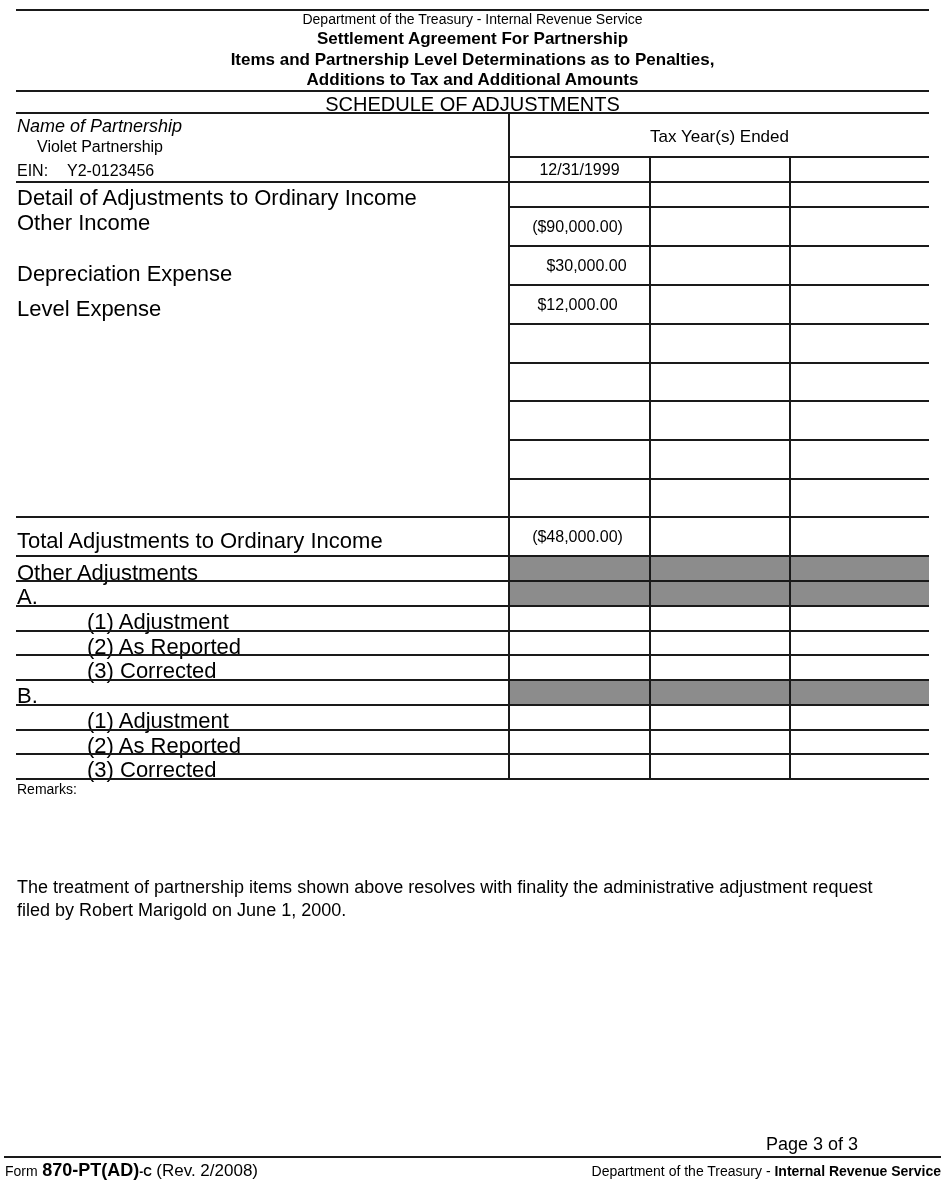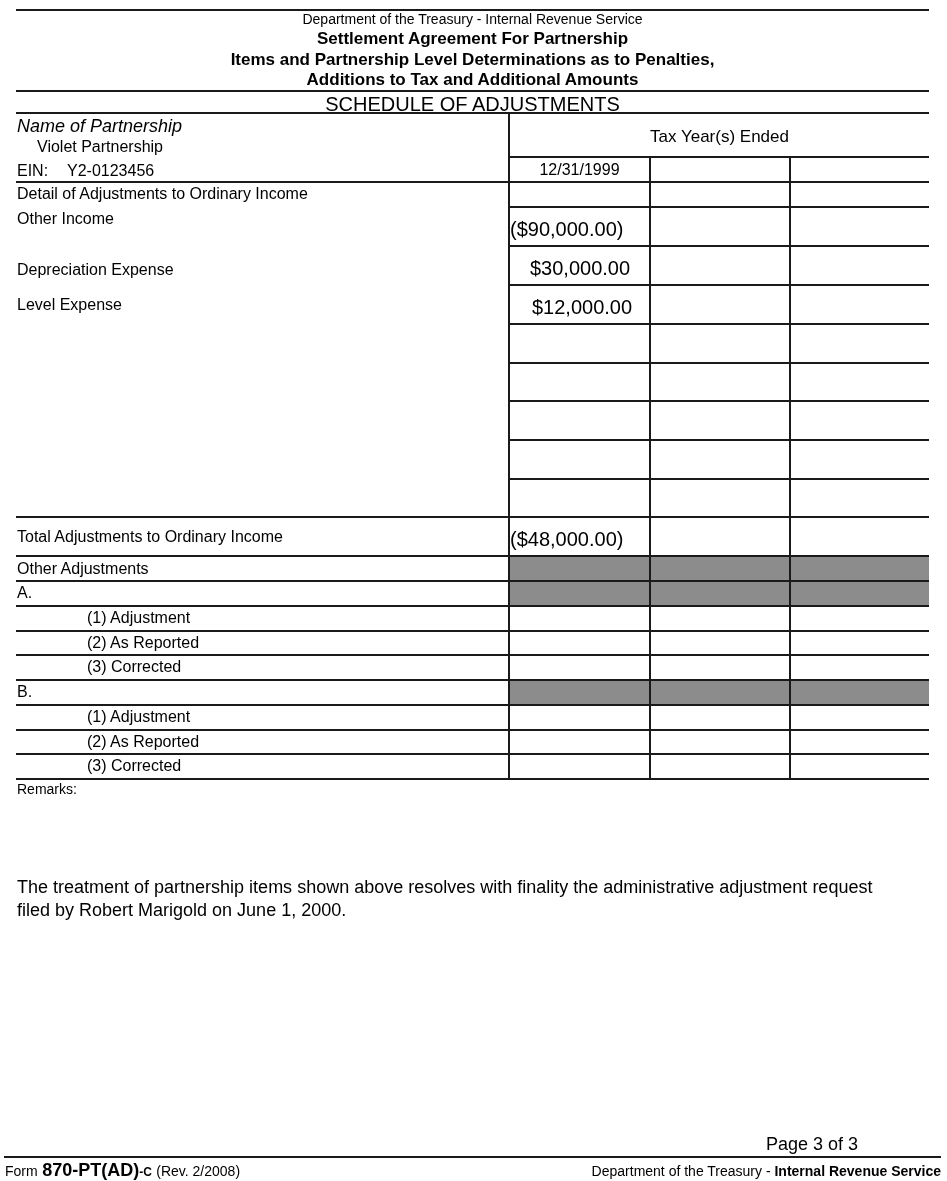--- a/index.html
+++ b/index.html
@@ -4,22 +4,22 @@
 <style>
   html, body { margin: 0; padding: 0; background: #ffffff; }
   body { width: 947px; height: 1181px; position: relative; overflow: hidden;
          font-family: "Liberation Sans", sans-serif; color: #000; }
   .abs { position: absolute; }
   .hline { position: absolute; left: 16px; width: 913px; height: 0; border-top: 2px solid #1a1a1a; }
   .vline { position: absolute; width: 0; border-left: 2px solid #1a1a1a; }
   .center { text-align: center; }
   .hdr-small { font-size: 14px; }
   .hdr-bold { font-size: 17px; font-weight: bold; }
-  .lbl { font-size: 16px; white-space: nowrap; }
-  .amt { font-size: 20px; text-align: left; white-space: nowrap; }
+  .lbl { font-size: 22px; white-space: nowrap; }
+  .amt { font-size: 16px; text-align: center; white-space: nowrap; }
   .shade { position: absolute; background: #8c8c8c; }
 </style>
 </head>
 <body>
 
 <div class="hline" style="top:9px;"></div>
 <div class="abs center hdr-small" style="left:16px;width:913px;top:11px;">Department of the Treasury - Internal Revenue Service</div>
 <div class="abs center hdr-bold" style="left:16px;width:913px;top:29px;text-align:center;">Settlement Agreement For Partnership</div>
 <div class="abs center hdr-bold" style="left:16px;width:913px;top:50px;">Items and Partnership Level Determinations as to Penalties,</div>
 <div class="abs center hdr-bold" style="left:16px;width:913px;top:70px;text-align:center;">Additions to Tax and Additional Amounts</div>
@@ -52,24 +52,24 @@
 <div class="abs" style="left:510px;width:419px;top:323px;border-top:2px solid #1a1a1a;"></div>
 <div class="abs" style="left:510px;width:419px;top:362px;border-top:2px solid #1a1a1a;"></div>
 <div class="abs" style="left:510px;width:419px;top:400px;border-top:2px solid #1a1a1a;"></div>
 <div class="abs" style="left:510px;width:419px;top:439px;border-top:2px solid #1a1a1a;"></div>
 <div class="abs" style="left:510px;width:419px;top:478px;border-top:2px solid #1a1a1a;"></div>
 
 <div class="abs lbl" style="left:17px;top:210px;">Other Income</div>
 <div class="abs amt" style="left:510px;width:135px;top:218px;">($90,000.00)</div>
 
 <div class="abs lbl" style="left:17px;top:261px;">Depreciation Expense</div>
-<div class="abs amt" style="left:510px;width:135px;top:257px;padding-left:20px;">$30,000.00</div>
+<div class="abs amt" style="left:499px;width:135px;top:257px;padding-left:20px;">$30,000.00</div>
 
 <div class="abs lbl" style="left:17px;top:296px;">Level Expense</div>
-<div class="abs amt" style="left:510px;width:135px;top:296px;padding-left:22px;">$12,000.00</div>
+<div class="abs amt" style="left:510px;width:135px;top:296px;">$12,000.00</div>
 
 <div class="hline" style="top:516px;"></div>
 <div class="abs lbl" style="left:17px;top:528px;">Total Adjustments to Ordinary Income</div>
 <div class="abs amt" style="left:510px;width:135px;top:528px;">($48,000.00)</div>
 <div class="hline" style="top:555px;"></div>
 
 <div class="shade" style="left:510px;width:139px;top:557px;height:48px;"></div>
 <div class="shade" style="left:651px;width:138px;top:557px;height:48px;"></div>
 <div class="shade" style="left:791px;width:138px;top:557px;height:48px;"></div>
 <div class="shade" style="left:510px;width:139px;top:681px;height:23px;"></div>
@@ -98,17 +98,17 @@
 <div class="hline" style="top:778px;"></div>
 
 <div class="abs" style="left:17px;top:781px;font-size:14px;">Remarks:</div>
 <div class="abs" style="left:17px;top:876px;width:890px;font-size:18px;line-height:23px;">The treatment of partnership items shown above resolves with finality the administrative adjustment request filed by Robert Marigold on June 1, 2000.</div>
 
 <div class="abs" style="left:766px;top:1134px;font-size:18px;">Page 3 of 3</div>
 <div class="abs" style="left:4px;width:937px;top:1156px;border-top:2px solid #1a1a1a;"></div>
 <div class="abs" style="left:5px;top:1160px;white-space:nowrap;">
   <span style="font-size:14px;">Form</span>
   <span style="font-size:18px;font-weight:bold;">870-PT(AD)</span><span style="font-size:12px;font-weight:bold;">-C</span>
-  <span style="font-size:14px;">(Rev. 2/2008)</span>
+  <span style="font-size:17px;">(Rev. 2/2008)</span>
 </div>
 <div class="abs" style="right:6px;top:1163px;white-space:nowrap;font-size:14px;">
   <span>Department of the Treasury - </span><span style="font-weight:bold;">Internal Revenue Service</span>
 </div>
 
 </body></html>

